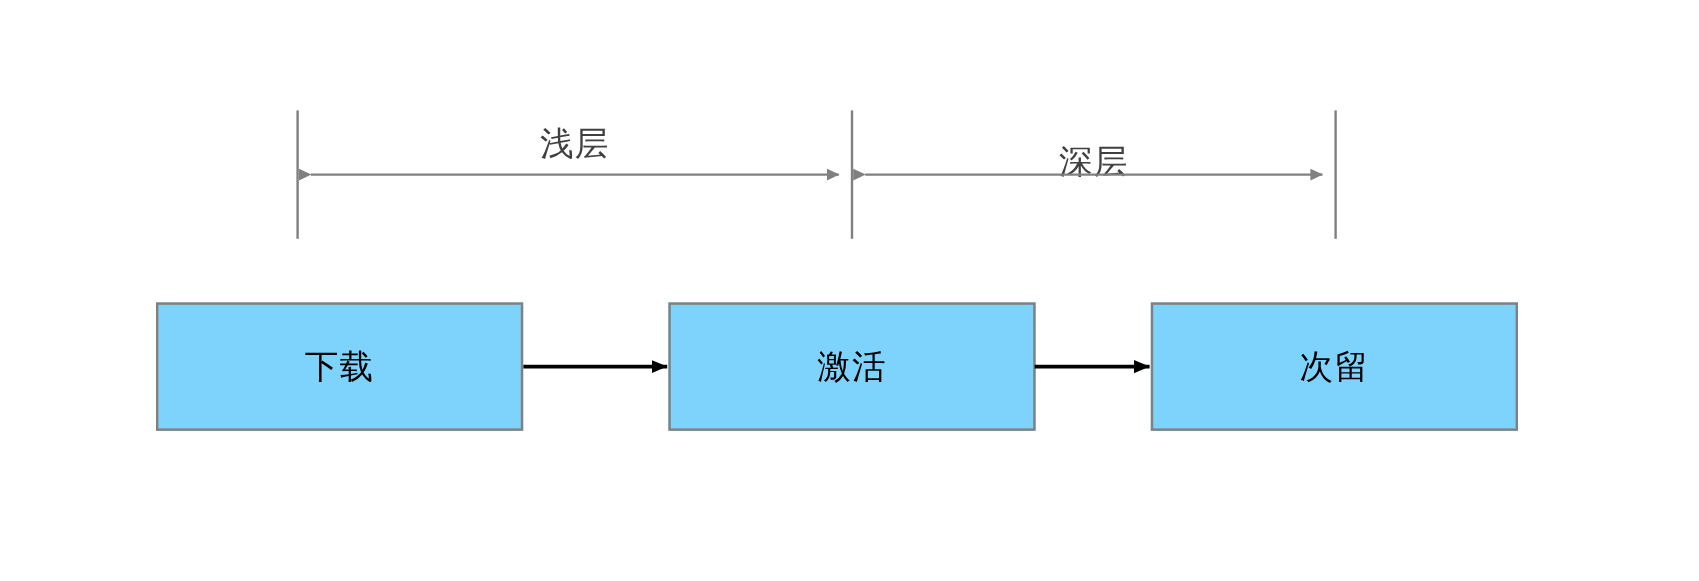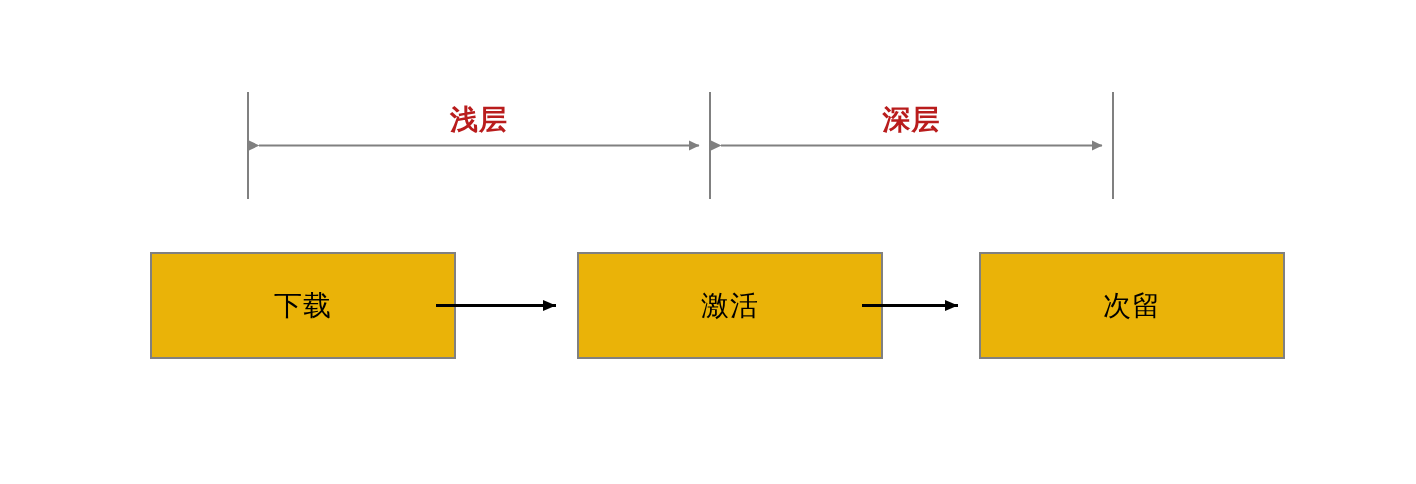--- a/index.html
+++ b/index.html
@@ -19,44 +19,42 @@
   }
 
   
   .tick {
     position: absolute;
     width: 2px;
     background: #808080;
   }
   .dim-label {
     position: absolute;
-    color: #b91c1c;
+    color: #404040;
     font-size: 28px;
     line-height: 34px;
     text-align: center;
     white-space: nowrap;
     letter-spacing: 1px;
-    font-weight: bold;
   }
   .dim-arrow {
     position: absolute;
     height: 24px;
   }
   .dim-arrow svg { display: block; }
 
   
   .flow-box {
     position: absolute;
     box-sizing: border-box;
     border: 2px solid #808080;
-    background: #eab308;
+    background: #7dd3fc;
     display: flex;
     align-items: center;
     justify-content: center;
-    margin-left: 20px;
   }
   .flow-box-label {
     color: #000000;
     font-size: 28px;
     line-height: 34px;
     white-space: nowrap;
     letter-spacing: 1px;
   }
 
   
@@ -84,21 +82,21 @@
           <path d="M0,0.6 L10.5,5.5 L0,10.4 z" fill="#808080"></path>
         </marker>
         <marker id="gArrowStart" markerWidth="11" markerHeight="11" refX="10" refY="5.5" orient="auto" markerUnits="userSpaceOnUse">
           <path d="M0,0.6 L10.5,5.5 L0,10.4 z" fill="#808080"></path>
         </marker>
       </defs>
       <line x1="11" y1="11.5" x2="451" y2="11.5" stroke="#808080" stroke-width="2" marker-end="url(#gArrowEnd)" marker-start="url(#gArrowStart)"></line>
     </svg>
   </div>
 
-  <div class="dim-label" style="left:710px; top:103px; width:403px;">深层</div>
+  <div class="dim-label" style="left:710px; top:118px; width:403px;">深层</div>
 
   <div class="dim-arrow" style="left:710px; top:134px; width:403px;">
     <svg width="403" height="24" viewBox="0 0 403 24" xmlns="http://www.w3.org/2000/svg">
       <defs>
         <marker id="gArrowEnd2" markerWidth="11" markerHeight="11" refX="10" refY="5.5" orient="auto" markerUnits="userSpaceOnUse">
           <path d="M0,0.6 L10.5,5.5 L0,10.4 z" fill="#808080"></path>
         </marker>
         <marker id="gArrowStart2" markerWidth="11" markerHeight="11" refX="10" refY="5.5" orient="auto" markerUnits="userSpaceOnUse">
           <path d="M0,0.6 L10.5,5.5 L0,10.4 z" fill="#808080"></path>
         </marker>

